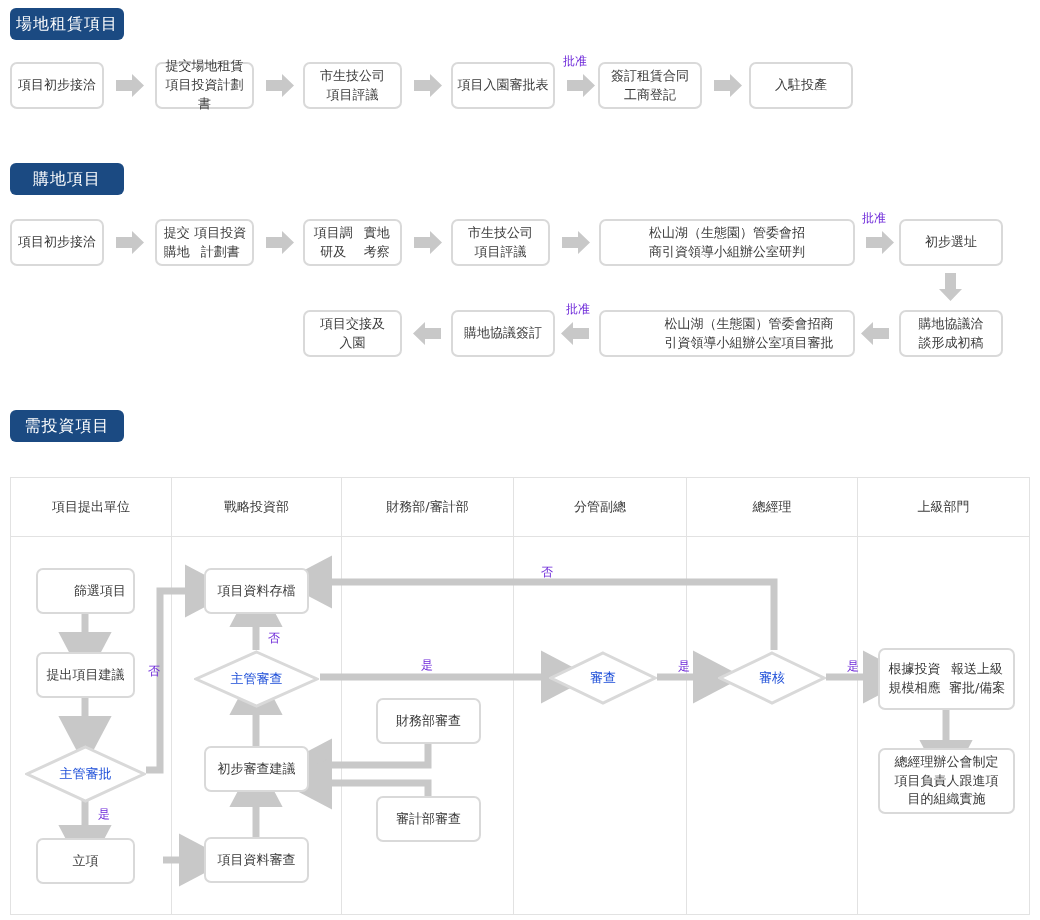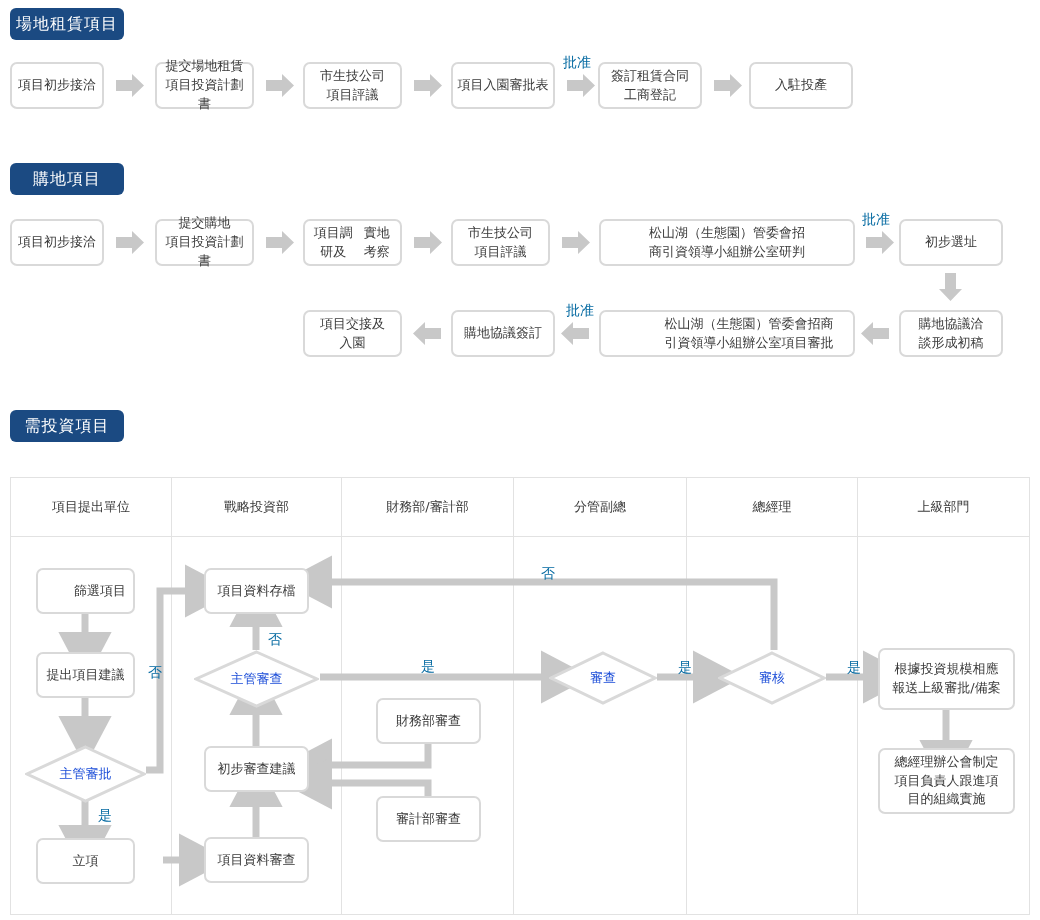--- a/index.html
+++ b/index.html
@@ -31,21 +31,21 @@
   .diamond{position:absolute;}
   .diamond svg{position:absolute;left:0;top:0;}
   .diamond .dlabel{
     position:absolute;left:0;top:0;width:100%;height:100%;
     display:flex;align-items:center;justify-content:center;
     font-size:13px;color:#1d4ed8;text-align:center;
   }
 
   
   .clabel{
-    position:absolute;font-size:14px;color:#0369a1;white-space:nowrap;
+    position:absolute;font-size:12px;color:#6d28d9;white-space:nowrap;
     line-height:1;
   }
 
   
   .lane-table{position:absolute;box-sizing:border-box;border:1px solid #e2e2e2;background:#fff;}
   .lane-head{
     position:absolute;box-sizing:border-box;
     display:flex;align-items:center;justify-content:center;
     font-size:13px;color:#3a3a3a;border-right:1px solid #e2e2e2;
   }
@@ -92,21 +92,21 @@
   </div>
 
   <div class="clabel" style="left:563px;top:55px;">批准</div>
 
   <div class="badge" style="left:10px;top:163px;width:114px;height:32px;">購地項目</div>
 
   <div class="box" style="left:10px;top:219px;width:94px;height:47px;">
     <span>項目初步接洽</span>
   </div>
 
-  <div class="box" style="left:155px;top:219px;width:99px;height:47px;flex-direction:column;">
+  <div class="box" style="left:155px;top:219px;width:99px;height:47px;flex-direction:row;">
     <span>提交購地</span>
     <span>項目投資計劃書</span>
   </div>
 
   <div class="box" style="left:303px;top:219px;width:99px;height:47px;flex-direction:row;">
     <span>項目調研及</span>
     <span>實地考察</span>
   </div>
 
   <div class="box" style="left:451px;top:219px;width:99px;height:47px;flex-direction:column;">
@@ -298,21 +298,21 @@
 
   <div class="diamond" style="left:718px;top:651px;width:108px;height:54px;">
     <svg width="108" height="54">
       <polygon points="54,2 106,27 54,52 2,27" fill="#ffffff" stroke="#d9d9d9" stroke-width="3"></polygon>
     </svg>
     <div class="dlabel">
         <span>審核</span>
       </div>
   </div>
 
-  <div class="box" style="left:878px;top:648px;width:137px;height:62px;flex-direction:column;">
+  <div class="box" style="left:878px;top:648px;width:137px;height:62px;flex-direction:row;">
     <span>根據投資規模相應</span>
     <span>報送上級審批/備案</span>
   </div>
 
   <div class="box" style="left:878px;top:748px;width:137px;height:66px;flex-direction:column;">
     <span>總經理辦公會制定</span>
     <span>項目負責人跟進項</span>
     <span>目的組織實施</span>
   </div>
 

